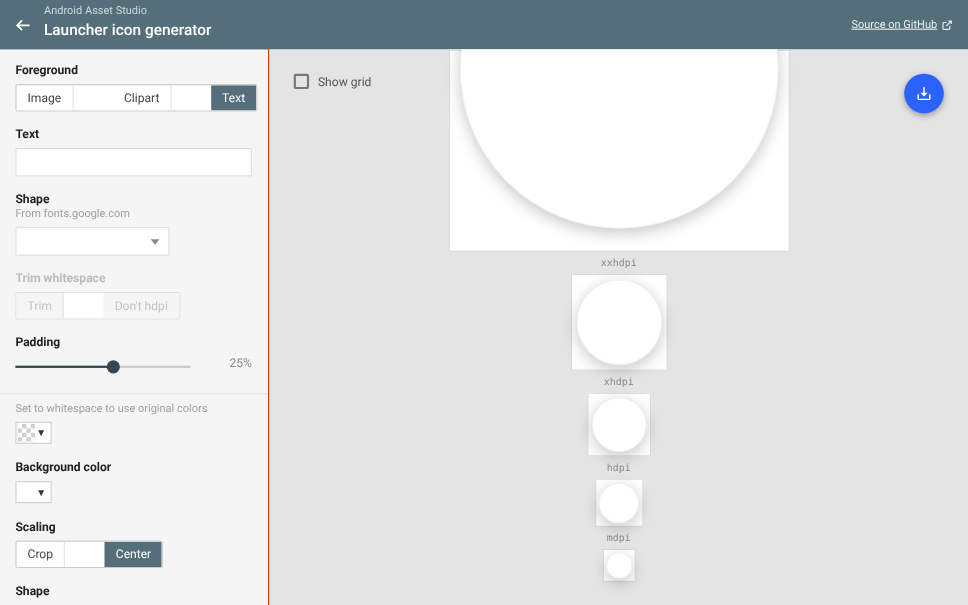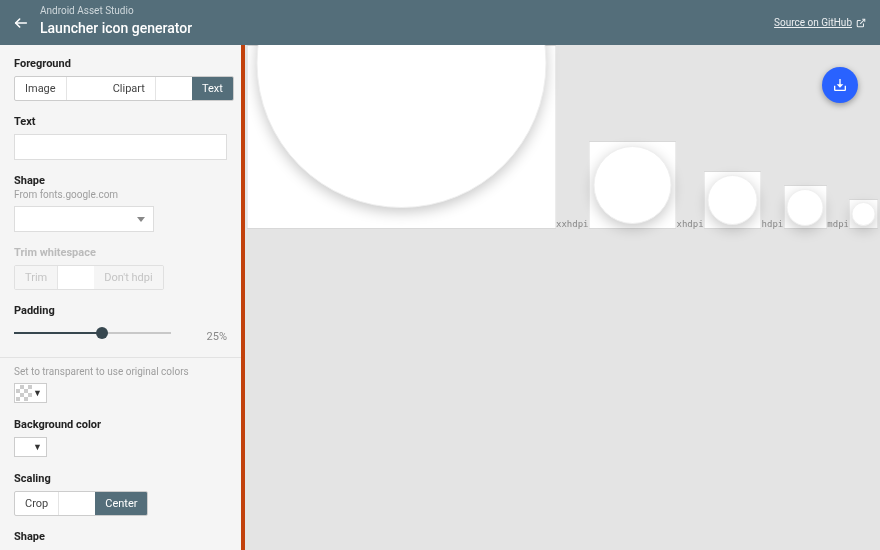--- a/index.html
+++ b/index.html
@@ -4,57 +4,57 @@
 <style>
   * { box-sizing: border-box; margin: 0; padding: 0; }
   html, body { width: 880px; height: 550px; font-family: Roboto, "Helvetica Neue", Arial, sans-serif; font-size: 12px; overflow: hidden; }
   .header { background: #546e7a; color: #fff; display: flex; align-items: center; height: 45px; position: relative; justify-content: space-between; }
   .header .super { position: absolute; top: 5px; left: 40px; font-size: 10px; color: #cfd8dc; }
   .header .back { width: 18px; height: 18px; margin-left: 12px; display: flex; align-items: center; justify-content: center; cursor: pointer; }
   .header .title { font-size: 14px; font-weight: 500; margin-left: 10px; margin-top: 10px; }
   .header .spacer { flex: 1; }
   .header .gh { font-size: 10px; text-decoration: underline; margin-right: 14px; cursor: pointer; color: #eceff1; display: flex; align-items: center; gap: 4px; }
   .body { display: flex; height: calc(550px - 45px); }
-  .sidebar { width: 245px; background: #f5f5f5; border-right: 4px solid #c2410c; overflow-y: auto; }
+  .sidebar { width: 245px; background: #f5f5f5; border-right: 2px solid #c2410c; overflow-y: auto; }
   .sidebar::-webkit-scrollbar { width: 0; }
   .section { padding: 12px 14px 14px 14px; border-bottom: 1px solid #e2e2e2; }
   .section.noborder { border-bottom: none; }
   .label { font-size: 11px; font-weight: 700; color: #222; margin-bottom: 6px; }
   .sublabel { font-size: 10px; color: #9e9e9e; margin-bottom: 6px; margin-top: -4px; }
   .seg { display: inline-flex; border: 1px solid #ccc; border-radius: 2px; overflow: hidden; background: #fff; gap: 36px; }
   .seg .opt { padding: 5px 10px; font-size: 11px; color: #444; cursor: pointer; border-right: 1px solid #e4e4e4; }
   .seg .opt:last-child { border-right: none; }
   .seg .opt.active { background: #546e7a; color: #fff; }
   .seg .opt.disabled { color: #c4c4c4; background: #f5f5f5; pointer-events: none; }
   .seg.disabled { border-color: #e0e0e0; justify-content: center; }
   .label.disabled { color: #bbb; }
   .text-input { width: 100%; height: 26px; border: 1px solid #ddd; background: #fff; padding: 0 6px; font-size: 12px; }
   .select { width: 140px; height: 26px; border: 1px solid #ddd; background: #fff; display: flex; align-items: center; justify-content: space-between; padding: 0 8px; font-size: 11px; color: #666; cursor: pointer; }
   .caret { width: 0; height: 0; border-left: 4px solid transparent; border-right: 4px solid transparent; border-top: 5px solid #888; }
-  .slider-row { display: flex; align-items: flex-end; gap: 26px; }
+  .slider-row { display: flex; align-items: flex-start; gap: 26px; }
   .slider { position: relative; flex: 1; height: 20px; }
   .track { position: absolute; top: 9px; left: 0; right: 0; height: 2px; background: #c8c8c8; }
   .track-fill { position: absolute; top: 9px; left: 0; height: 2px; background: #37474f; }
   .knob { position: absolute; top: 4px; width: 12px; height: 12px; border-radius: 50%; background: #37474f; margin-left: -6px; cursor: pointer; }
   .slider-val { font-size: 11px; color: #888; width: 30px; text-align: right; }
   .swatch-row { display: inline-flex; align-items: center; border: 1px solid #ccc; background: #fff; padding: 1px; cursor: pointer; }
   .swatch { width: 16px; height: 16px; }
   .swatch.checker { background-image:
       linear-gradient(45deg,#ccc 25%,transparent 25%),
       linear-gradient(-45deg,#ccc 25%,transparent 25%),
       linear-gradient(45deg,transparent 75%,#ccc 75%),
       linear-gradient(-45deg,transparent 75%,#ccc 75%);
     background-size:8px 8px; background-position:0 0,0 4px,4px -4px,-4px 0; background-color:#fff; }
   .swatch.white { background:#fff; }
   .tri { font-size: 9px; color: #333; margin-left: 1px; margin-right: 3px; }
   .preview { flex: 1; background: #e4e4e4; position: relative; overflow: hidden; padding-left: 26px; }
   .showgrid { position: absolute; top: 22px; left: 22px; display: flex; align-items: center; gap: 8px; font-size: 11px; color: #555; cursor: pointer; }
   .chk { width: 14px; height: 14px; border: 2px solid #777; border-radius: 2px; }
   .fab { position: absolute; top: 22px; right: 22px; width: 36px; height: 36px; border-radius: 50%; background: #2962ff; display: flex; align-items: center; justify-content: center; box-shadow: 0 2px 6px rgba(0,0,0,0.35); cursor: pointer; }
-  .launcher-col { position: absolute; left: 50%; transform: translateX(-50%); top: 0; display: flex; flex-direction: row; align-items: flex-end; }
+  .launcher-col { position: absolute; left: 50%; transform: translateX(-50%); top: 0; display: flex; flex-direction: column; align-items: center; }
   .card { background: #fff; border: 1px solid #d8d8d8; display: flex; align-items: center; justify-content: center; margin-top: 4px; }
   .circle { border-radius: 50%; background: #fff; border: 1px solid #efefef; box-shadow: 0 4px 14px rgba(0,0,0,0.22); }
   .dpi-label { font-size: 9px; font-family: monospace; color: #888; margin-top: 6px; }
   .card.big { width: 310px; height: 184px; margin-top: 0; align-items: flex-start; }
   .card.big .circle { width: 290px; height: 290px; margin-top: -128px; }
 </style>
 </head>
 <body>
 
 <div class="header">
@@ -109,21 +109,21 @@
         <div class="slider">
           <div class="track"></div>
           <div class="track-fill" id="padfill" style="width: 56%;"></div>
           <div class="knob" id="padknob" style="left: 56%;"></div>
         </div>
         <div class="slider-val">25%</div>
       </div>
     </div>
 
     <div class="section noborder">
-      <div class="sublabel">Set to transparent to use original colors</div>
+      <div class="sublabel">Set to whitespace to use original colors</div>
       <div class="swatch-row">
         <div class="swatch checker"></div>
         <span class="tri">▼</span>
       </div>
 
       <div class="label" style="margin-top:14px">Background color</div>
       <div class="swatch-row">
         <div class="swatch white"></div>
         <span class="tri">▼</span>
       </div>

